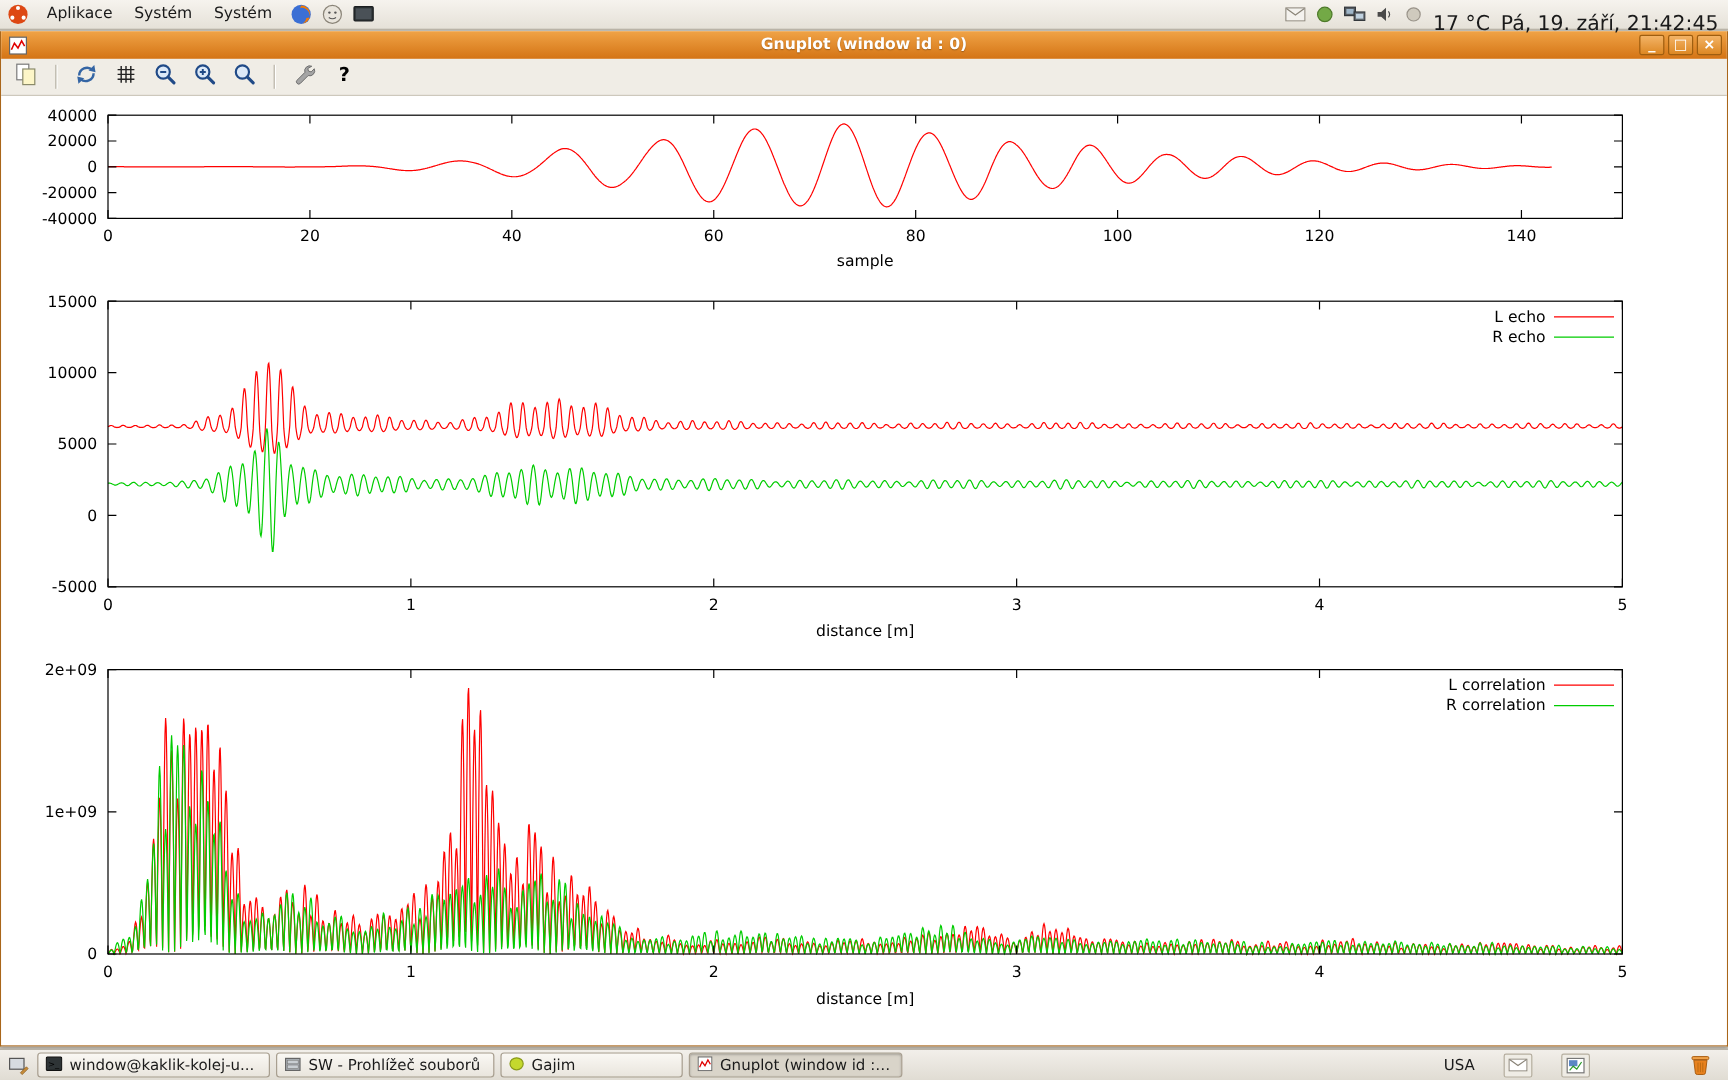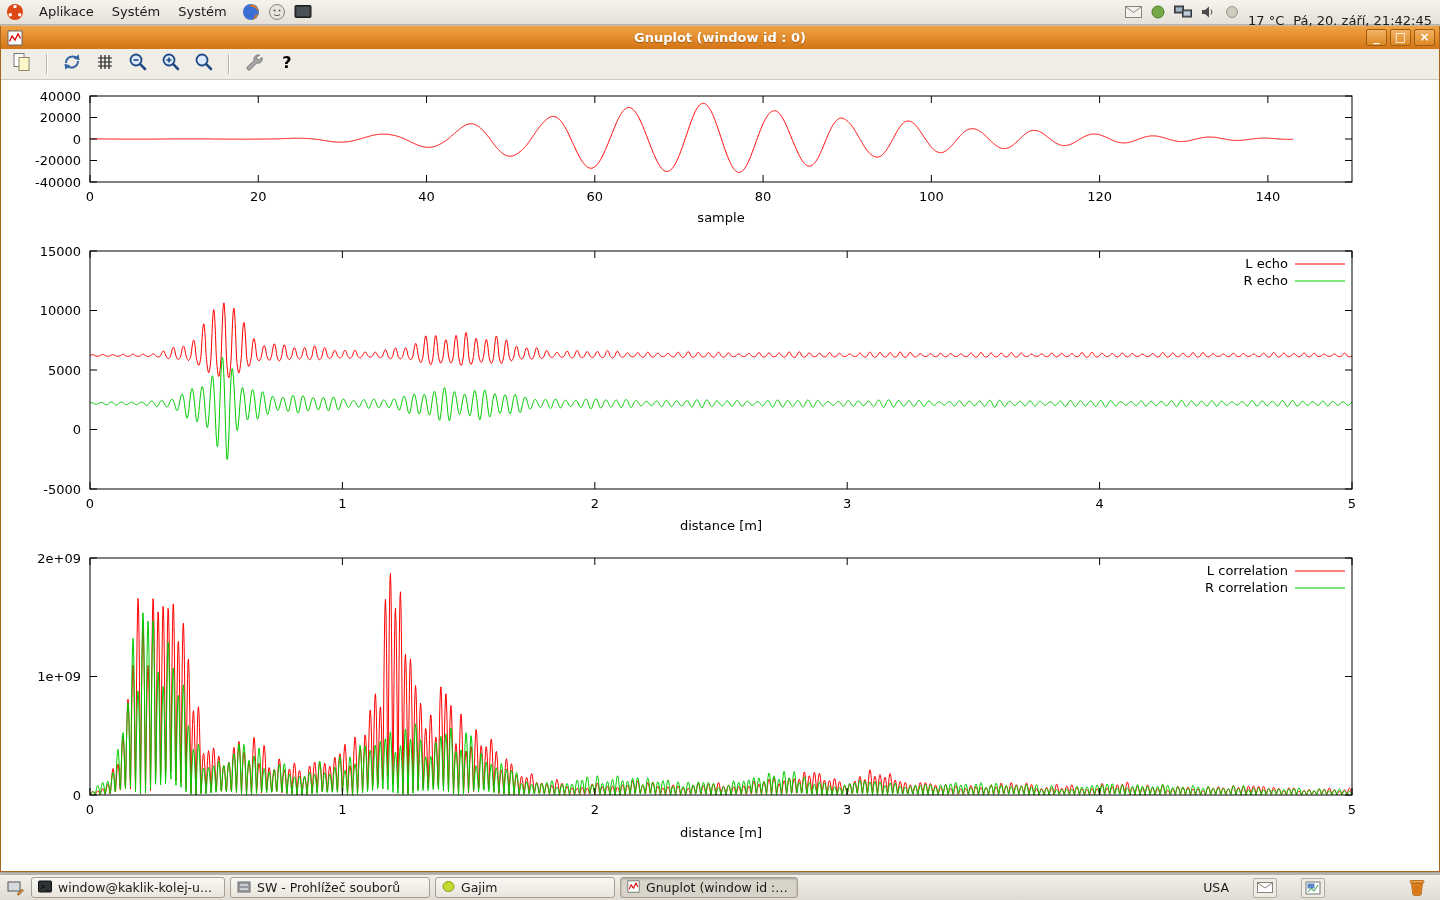--- a/index.html
+++ b/index.html
@@ -16,21 +16,21 @@
     background:linear-gradient(#f6f3ee,#e5e1d8);
     border-bottom:1px solid #b9b3a7;
     display:flex; align-items:center; font-size:13px; z-index:10;
   }
   .u-logo { display:flex; align-items:center; padding:0 6px 0 6px; }
   .menu-item { padding:0 9px; height:25px; line-height:24px; cursor:default; }
   .panel-icons { display:flex; align-items:center; gap:8px; margin-left:6px; }
   .panel-icons span { display:flex; align-items:center; }
   .panel-right { margin-left:auto; display:flex; align-items:center; gap:9px; padding-right:8px; }
   .panel-right span { display:flex; align-items:center; }
-  .panel-text { font-size:13px; white-space:nowrap;margin-top:16px; }
+  .panel-text { font-size:17px; white-space:nowrap;margin-top:16px; }
   
   .window {
     position:absolute; left:0; top:26px; width:1440px; height:846px;
     background:#fff; border:1px solid #a9661a; border-top:none;
     box-shadow:0 1px 3px rgba(0,0,0,.25);
   }
   .titlebar {
     height:23px; position:relative;
     background:linear-gradient(#f0a346,#d47415);
     display:flex; align-items:center; padding:0 4px;
@@ -140,21 +140,21 @@
           <polygon points="1,5 4,5 8,1.5 8,12.5 4,9 1,9" fill="#4a4a4a"></polygon>
           <path d="M10 4.5a4 4 0 0 1 0 5" stroke="#4a4a4a" fill="none"></path>
         </svg>
     </span>
     <span>
       <svg width="14" height="14" viewBox="0 0 14 14">
           <circle cx="7" cy="7" r="5.5" fill="#cfcabe" stroke="#9a948a"></circle>
         </svg>
     </span>
     <span class="panel-text">17 °C</span>
-    <span class="panel-text">Pá, 20. září, 21:42:45</span>
+    <span class="panel-text">Pá, 19. září, 21:42:45</span>
   </div>
 </div>
 
 <div class="window">
   <div class="titlebar">
     <span class="title-icon">
       <svg width="16" height="16" viewBox="0 0 16 16">
           <rect x="1" y="1" width="14" height="14" fill="#fff" stroke="#666"></rect>
           <polyline points="2.5,11.5 5,6 8,10 11,4 13.5,8.5" stroke="#e00000" stroke-width="1.3" fill="none"></polyline>
         </svg>
@@ -385,31 +385,31 @@
   </span>
   <div class="task-btn" style="width:194px">
     <span>
       <svg width="14" height="13" viewBox="0 0 14 13">
           <rect x="0.5" y="1" width="13" height="11" rx="1" fill="#2e3436" stroke="#111"></rect>
           <text x="2" y="9" font-size="7" fill="#eee">&gt;_</text>
         </svg>
     </span>
     <span class="task-label">window@kaklik-kolej-u...</span>
   </div>
-  <div class="task-btn" style="width:200px">
+  <div class="task-btn" style="width:182px">
     <span>
       <svg width="14" height="13" viewBox="0 0 14 13">
           <rect x="1" y="2" width="12" height="10" fill="#aab0b6" stroke="#666"></rect>
           <rect x="2.5" y="3.5" width="9" height="3" fill="#c9ced3" stroke="#777" stroke-width="0.5"></rect>
           <rect x="2.5" y="7.5" width="9" height="3" fill="#c9ced3" stroke="#777" stroke-width="0.5"></rect>
         </svg>
     </span>
     <span class="task-label">SW - Prohlížeč souborů</span>
   </div>
-  <div class="task-btn" style="width:180px">
+  <div class="task-btn" style="width:152px">
     <span>
       <svg width="13" height="13" viewBox="0 0 13 13">
           <ellipse cx="6.5" cy="6.5" rx="5.5" ry="5" fill="#c4d82d" stroke="#8a9a1a"></ellipse>
         </svg>
     </span>
     <span class="task-label">Gajim</span>
   </div>
   <div class="task-btn active" style="width:178px">
     <span>
       <svg width="13" height="13" viewBox="0 0 16 16">

